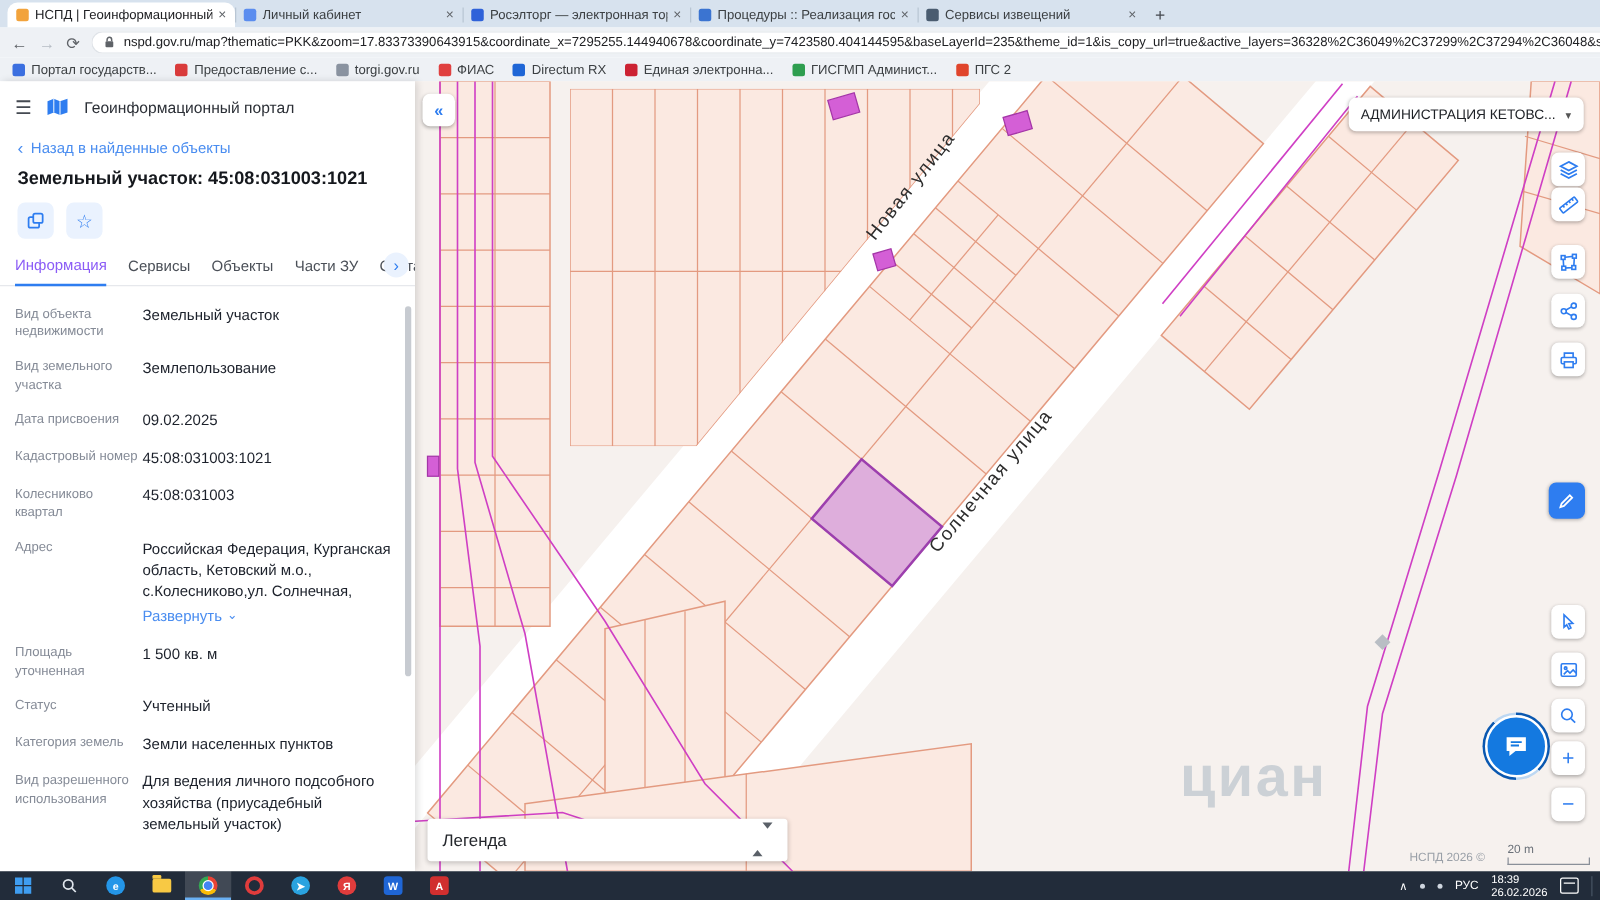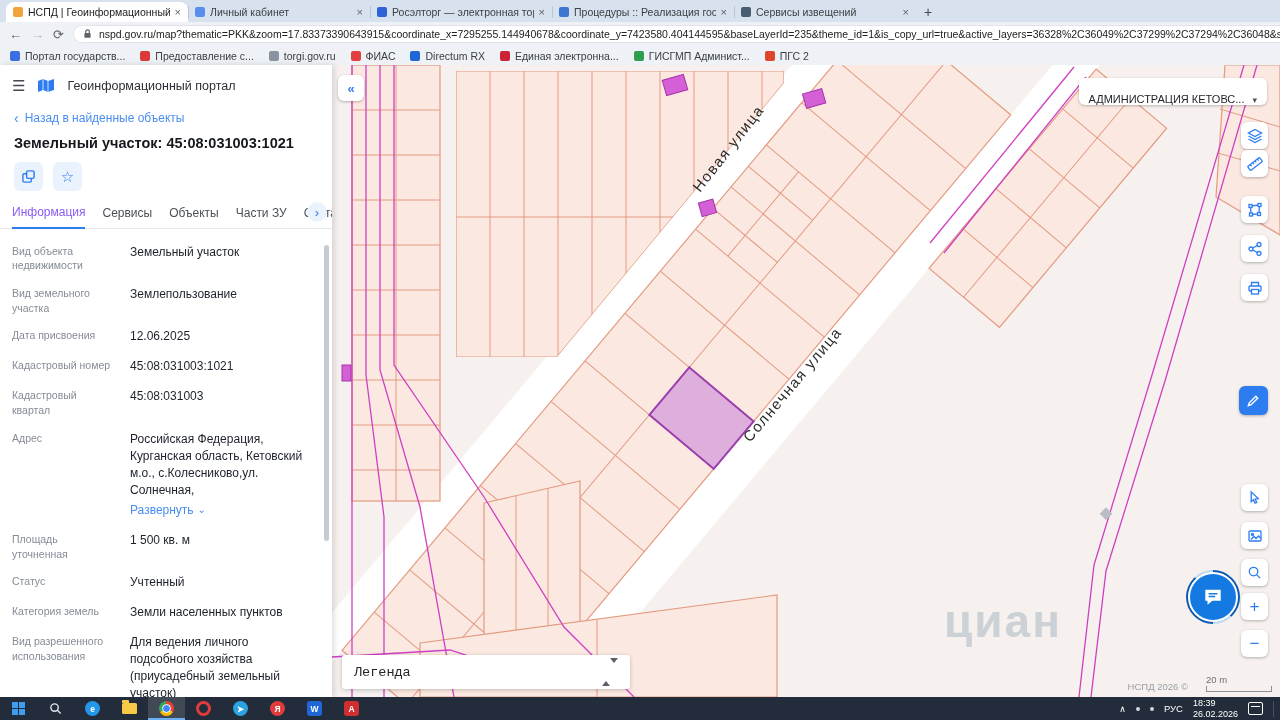--- a/index.html
+++ b/index.html
@@ -50,48 +50,48 @@
   .obj-title{padding:9px 14px 3px;font-size:14.5px;font-weight:bold;color:#15181d;}
   .action-row{display:flex;gap:10px;padding:8px 14px 6px;}
   .action-btn{width:29px;height:29px;border-radius:6px;background:#eaf2fe;color:#2e7df0;
     display:flex;align-items:center;justify-content:center;font-size:15px;}
   .tabs-row{display:flex;align-items:flex-end;gap:17px;padding:8px 12px 0;border-bottom:1px solid #e6e8ec;position:relative;}
   .s-tab{font-size:12px;color:#4b5058;padding-bottom:8px;white-space:nowrap;}
   .s-tab.active{color:#8b5cf6;border-bottom:2px solid #2e7df0;margin-bottom:-1px;}
   .tabs-more{position:absolute;right:5px;top:5px;width:20px;height:20px;border-radius:50%;
     background:#eaf2fe;color:#2e7df0;display:flex;align-items:center;justify-content:center;font-size:13px;}
   .fields{padding:8px 18px 6px 12px;}
-  .field{display:grid;grid-template-columns:102px 1fr;column-gap:16px;padding:6.5px 0;}
+  .field{display:grid;grid-template-columns:102px 1fr;padding:6.5px 0;}
   .f-label{font-size:10.5px;color:#858b97;line-height:1.4;}
   .f-value{font-size:12px;color:#1c212b;line-height:1.42;}
   .expand{color:#4a8df0;font-size:12px;display:inline-flex;align-items:center;gap:4px;margin-top:3px;}
   .expand .chev{font-size:10px;}
   .sb-thumb{position:absolute;right:3px;top:180px;width:5px;height:296px;background:#c7cbd1;border-radius:3px;}
 
   
   .map-btn{position:absolute;right:12px;width:27px;height:27px;background:#fff;border-radius:6px;
     box-shadow:0 1px 3px rgba(0,0,0,.28);display:flex;align-items:center;justify-content:center;
     color:#2e7df0;z-index:5;}
   #btn-collapse{left:6px;right:auto;top:10px;width:26px;height:26px;font-size:13px;font-weight:bold;}
   #org-dd{position:absolute;right:13px;top:13px;height:27px;background:#fff;border-radius:6px;
-    box-shadow:0 1px 3px rgba(0,0,0,.25);display:flex;align-items:flex-end;gap:8px;padding:0 10px;
+    box-shadow:0 1px 3px rgba(0,0,0,.25);display:flex;align-items:center;gap:8px;padding:0 10px;
     font-size:11px;color:#1d2025;z-index:5;}
   #org-dd .caret{font-size:9px;color:#555;}
   #btn-layers{top:57px}#btn-ruler{top:85px}#btn-area{top:131px}#btn-share{top:170px}#btn-print{top:209px}
   #btn-draw{top:321px;width:29px;height:29px;background:#2e7df0;color:#fff;}
   #btn-pointer{top:419px}#btn-image{top:457px}#btn-pick{top:494px}
   #btn-zoom-in{top:528px;font-size:17px}#btn-zoom-out{top:565px;font-size:17px}
   #chat{position:absolute;right:40px;top:505px;width:54px;height:54px;border-radius:50%;z-index:5;
     background:conic-gradient(#0a58b0 0 38%,#bcd7f2 38% 50%,#0a58b0 50% 88%,#bcd7f2 88%);
     display:flex;align-items:center;justify-content:center;}
   #chat .chat-in{width:46px;height:46px;border-radius:50%;background:#1479e0;border:2px solid #fff;
     display:flex;align-items:center;justify-content:center;}
   #legend{position:absolute;left:10px;bottom:8px;width:288px;height:34px;background:#fff;border-radius:3px;
     box-shadow:0 1px 4px rgba(0,0,0,.22);display:flex;align-items:center;justify-content:space-between;
-    padding:0 12px;z-index:5;box-sizing:border-box;font-family:Liberation Mono, monospace;}
+    padding:0 12px;z-index:5;box-sizing:border-box;}
   .legend-label{font-size:13.5px;color:#23262b;}
   .tri{width:0;height:0;border-left:4px solid transparent;border-right:4px solid transparent;}
   .tri-up{border-bottom:5px solid #5a6068;margin-bottom:2px;}
   .tri-down{border-top:5px solid #5a6068;}
   #map-copy{position:absolute;right:92px;bottom:5px;font-size:9.5px;color:#9aa0a8;z-index:5;}
   #scale{position:absolute;right:8px;bottom:5px;width:66px;font-size:9.5px;color:#6a7078;text-align:left;z-index:5;}
   #scale .bar{height:5px;border:1.5px solid #8a9099;border-top:none;margin-top:1px;}
 
   
   #taskbar{position:absolute;left:0;bottom:0;width:1280px;height:23px;background:#222c3a;
@@ -240,28 +240,28 @@
       <div class="field">
         <div class="f-label">Вид объекта недвижимости</div>
         <div class="f-value">Земельный участок</div>
       </div>
       <div class="field">
         <div class="f-label">Вид земельного участка</div>
         <div class="f-value">Землепользование</div>
       </div>
       <div class="field">
         <div class="f-label">Дата присвоения</div>
-        <div class="f-value">12.06.2025</div>
+        <div class="f-value">09.02.2025</div>
       </div>
       <div class="field">
         <div class="f-label">Кадастровый номер</div>
         <div class="f-value">45:08:031003:1021</div>
       </div>
       <div class="field">
-        <div class="f-label">Кадастровый квартал</div>
+        <div class="f-label">Колесниково квартал</div>
         <div class="f-value">45:08:031003</div>
       </div>
       <div class="field">
         <div class="f-label">Адрес</div>
         <div class="f-value">
           <span>Российская Федерация, Курганская область, Кетовский м.о., с.Колесниково,ул. Солнечная,</span><br>
           <span class="expand">
             <span>Развернуть</span>
             <span class="chev">⌄</span>
           </span>

